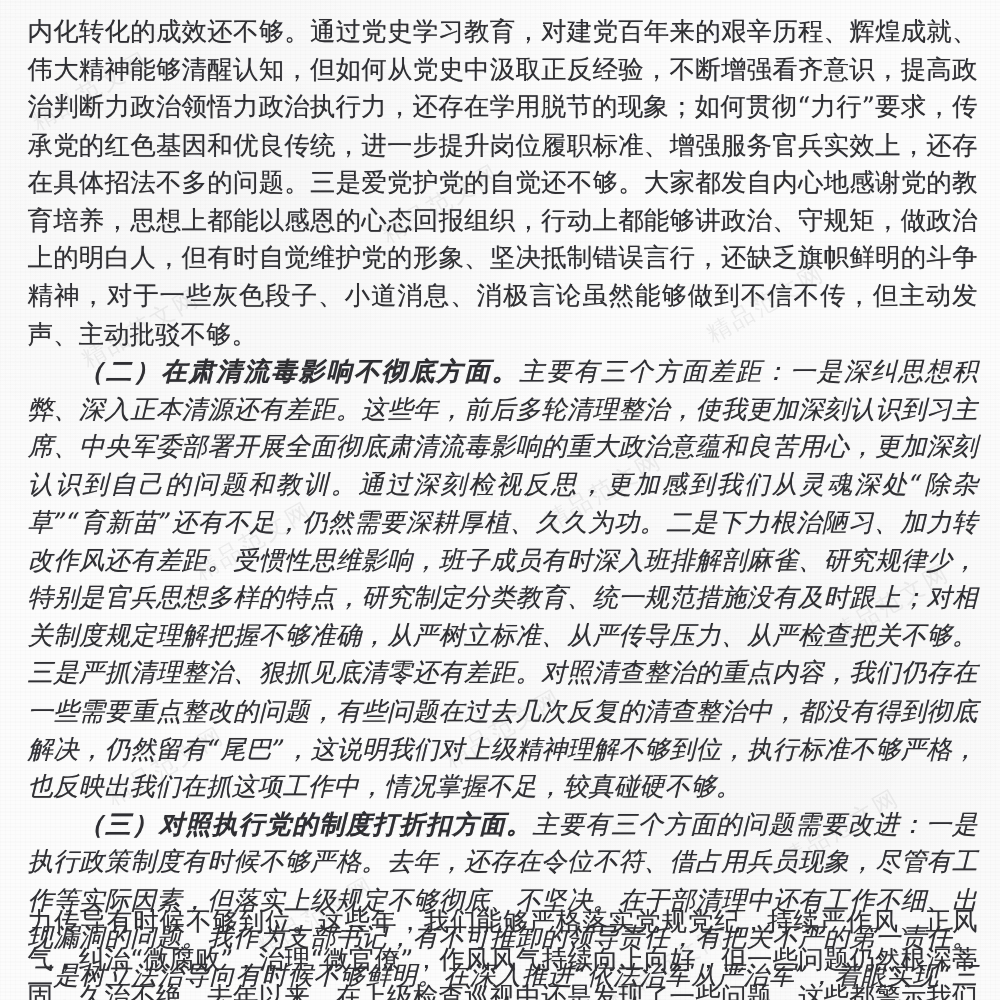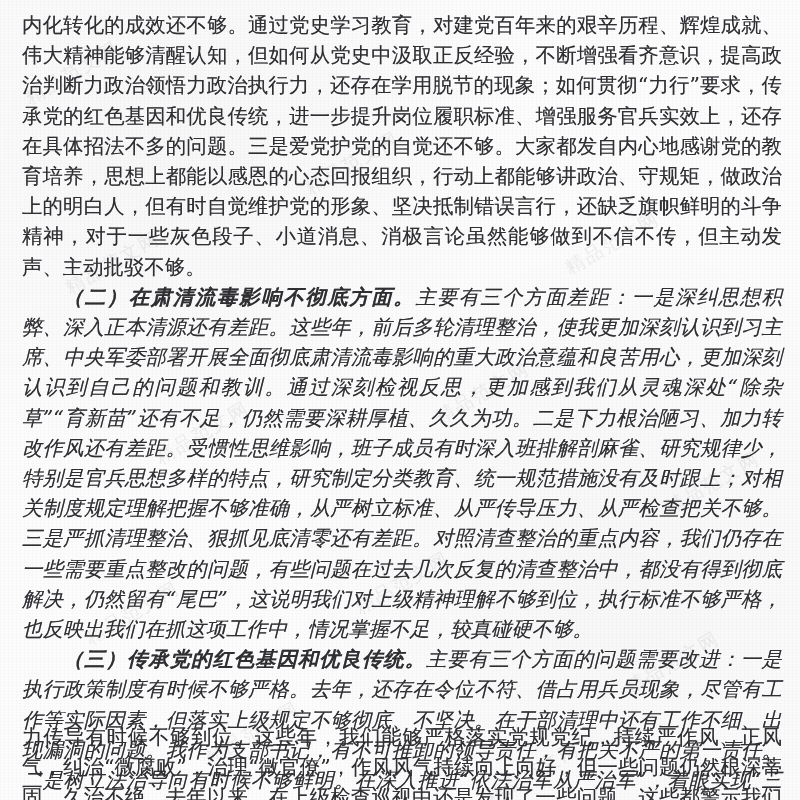--- a/index.html
+++ b/index.html
@@ -99,21 +99,21 @@
 </div>
 
 <div id="page">
 
   <div class="page-block" id="block-top">
 
     <p class="para"><span>内化转化的成效还不够。通过党史学习教育，对建党百年来的艰辛历程、辉煌成就、伟大精神能够清醒认知，但如何从党史中汲取正反经验，不断增强看齐意识，提高政治判断力政治领悟力政治执行力，还存在学用脱节的现象；如何贯彻“力行”要求，传承党的红色基因和优良传统，进一步提升岗位履职标准、增强服务官兵实效上，还存在具体招法不多的问题。三是爱党护党的自觉还不够。大家都发自内心地感谢党的教育培养，思想上都能以感恩的心态回报组织，行动上都能够讲政治、守规矩，做政治上的明白人，但有时自觉维护党的形象、坚决抵制错误言行，还缺乏旗帜鲜明的斗争精神，对于一些灰色段子、小道消息、消极言论虽然能够做到不信不传，但主动发声、主动批驳不够。</span></p>
 
     <p class="para indent"><span class="hd">（二）在肃清流毒影响不彻底方面。</span><span>主要有三个方面差距：一是深纠思想积弊、深入正本清源还有差距。这些年，前后多轮清理整治，使我更加深刻认识到习主席、中央军委部署开展全面彻底肃清流毒影响的重大政治意蕴和良苦用心，更加深刻认识到自己的问题和教训。通过深刻检视反思，更加感到我们从灵魂深处“除杂草”“育新苗”还有不足，仍然需要深耕厚植、久久为功。二是下力根治陋习、加力转改作风还有差距。受惯性思维影响，班子成员有时深入班排解剖麻雀、研究规律少，特别是官兵思想多样的特点，研究制定分类教育、统一规范措施没有及时跟上；对相关制度规定理解把握不够准确，从严树立标准、从严传导压力、从严检查把关不够。三是严抓清理整治、狠抓见底清零还有差距。对照清查整治的重点内容，我们仍存在一些需要重点整改的问题，有些问题在过去几次反复的清查整治中，都没有得到彻底解决，仍然留有“尾巴”，这说明我们对上级精神理解不够到位，执行标准不够严格，也反映出我们在抓这项工作中，情况掌握不足，较真碰硬不够。</span></p>
 
-    <p class="para indent"><span class="hd">（三）传承党的红色基因和优良传统。</span><span>主要有三个方面的问题需要改进：一是执行政策制度有时候不够严格。去年，还存在令位不符、借占用兵员现象，尽管有工作等实际因素，但落实上级规定不够彻底、不坚决。在干部清理中还有工作不细、出现漏洞的问题。我作为支部书记，有不可推卸的领导责任，有把关不严的第一责任。二是树立法治导向有时候不够鲜明。在深入推进“依法治军从严治军”，着眼实现“三个根本性转变”上，做了很多工作，但没有形成系统的思路，缺乏有效的抓手，对于精益化、零缺陷、6S 等科学管理理念应用思谋不深，管理的科学化水平还不够高；对中心主业工作研究不深，创新开展工作的意识不强，尤其是对部队转型的特点规律掌握不够，统筹发挥资源优势、推动高质量发展的步伐不大。三是强化压</span></p>
+    <p class="para indent"><span class="hd">（三）对照执行党的制度打折扣方面。</span><span>主要有三个方面的问题需要改进：一是执行政策制度有时候不够严格。去年，还存在令位不符、借占用兵员现象，尽管有工作等实际因素，但落实上级规定不够彻底、不坚决。在干部清理中还有工作不细、出现漏洞的问题。我作为支部书记，有不可推卸的领导责任，有把关不严的第一责任。二是树立法治导向有时候不够鲜明。在深入推进“依法治军从严治军”，着眼实现“三个根本性转变”上，做了很多工作，但没有形成系统的思路，缺乏有效的抓手，对于精益化、零缺陷、6S 等科学管理理念应用思谋不深，管理的科学化水平还不够高；对中心主业工作研究不深，创新开展工作的意识不强，尤其是对部队转型的特点规律掌握不够，统筹发挥资源优势、推动高质量发展的步伐不大。三是强化压</span></p>
 
   </div>
 
   <div style="position:absolute; left:0; top:660px; width:800px; height:46px;"></div>
 
   <div class="page-block" id="block-bottom">
     <p class="para"><span>力传导有时候不够到位。这些年，我们能够严格落实党规党纪，持续严作风、正风气，纠治“微腐败”，治理“微官僚”，作风风气持续向上向好，但一些问题仍然根深蒂固、久治不绝。去年以来，在上级检查巡视中还是发现了一些问题，这些都警示我们必须紧而又紧、实而又实地把制度规定抓到底、把问题整改抓到底。</span></p>
   </div>
 
 </div>

